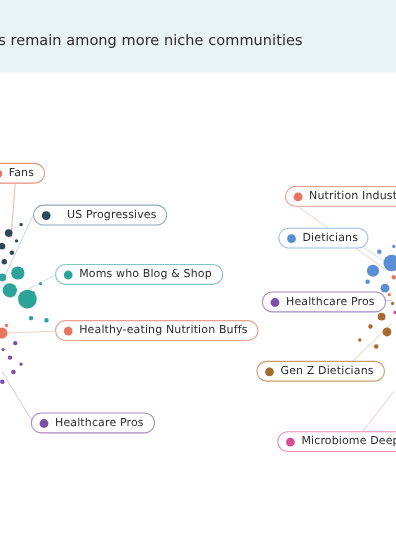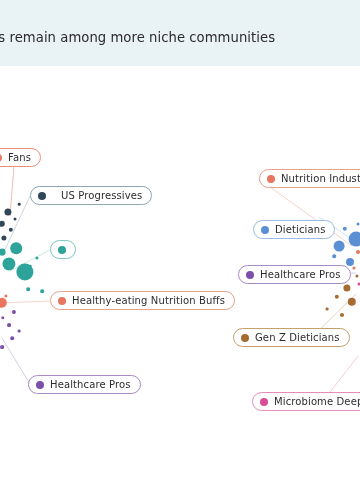--- a/index.html
+++ b/index.html
@@ -164,34 +164,35 @@
         <div class="pill" style="left: -14px; top: 82px; border-color: rgb(232, 144, 124);">
           <span class="pill-dot" style="background: rgb(232, 117, 94);"></span>
           <span class="pill-text">Fans</span>
         </div>
         <div class="pill" style="left: 30px; top: 120px; border-color: rgb(143, 166, 180); gap: 15px;">
           <span class="pill-dot" style="background: rgb(47, 72, 88);"></span>
           <span class="pill-text">US Progressives</span>
         </div>
         <div class="pill" style="left: 50px; top: 174px; border-color: rgb(127, 198, 192);">
           <span class="pill-dot" style="background: rgb(46, 163, 154);"></span>
+          <span class="pill-text">Moms who Blog &amp; Shop</span>
         </div>
         <div class="pill" style="left: 50px; top: 225px; border-color: rgb(232, 160, 143); align-items: center;">
           <span class="pill-dot" style="background: rgb(232, 117, 94);"></span>
           <span class="pill-text">Healthy-eating Nutrition Buffs</span>
         </div>
         <div class="pill" style="left: 28px; top: 309px; border-color: rgb(169, 138, 198);">
           <span class="pill-dot" style="background: rgb(124, 79, 168);"></span>
           <span class="pill-text">Healthcare Pros</span>
         </div>
         <div class="pill" style="left: 259px; top: 103px; border-color: rgb(232, 160, 143);">
           <span class="pill-dot" style="background: rgb(232, 117, 94);"></span>
           <span class="pill-text">Nutrition Industry Insiders</span>
         </div>
-        <div class="pill" style="left: 253px; top: 154px; border-color: rgb(155, 189, 230);">
+        <div class="pill" style="left: 253px; top: 141px; border-color: rgb(155, 189, 230);">
           <span class="pill-dot" style="background: rgb(91, 143, 212);"></span>
           <span class="pill-text">Dieticians</span>
         </div>
         <div class="pill" style="left: 238px; top: 199px; border-color: rgb(169, 138, 198);">
           <span class="pill-dot" style="background: rgb(124, 79, 168);"></span>
           <span class="pill-text">Healthcare Pros</span>
         </div>
         <div class="pill" style="left: 233px; top: 262px; border-color: rgb(197, 160, 106);">
           <span class="pill-dot" style="background: rgb(167, 107, 50);"></span>
           <span class="pill-text">Gen Z Dieticians</span>

